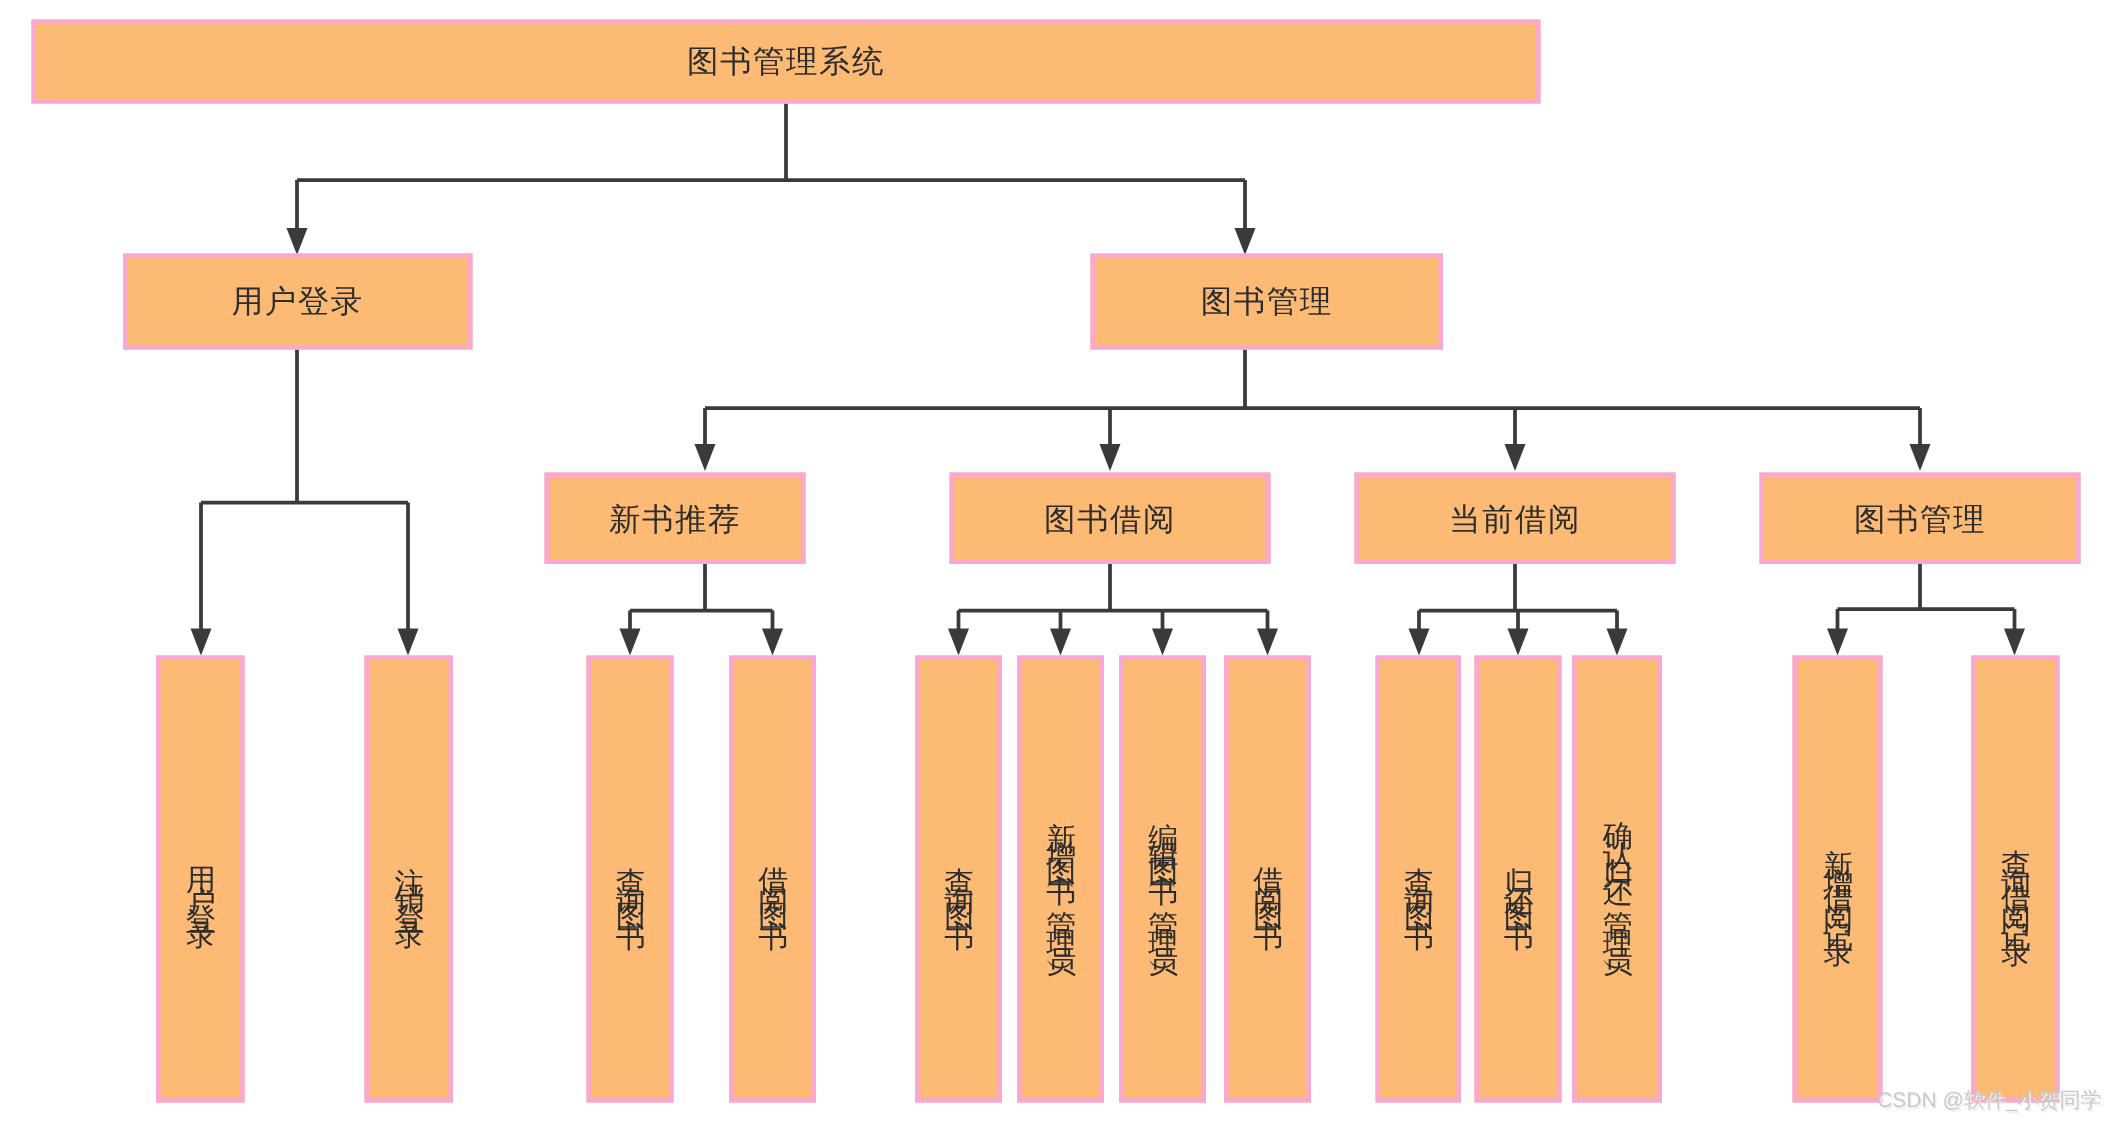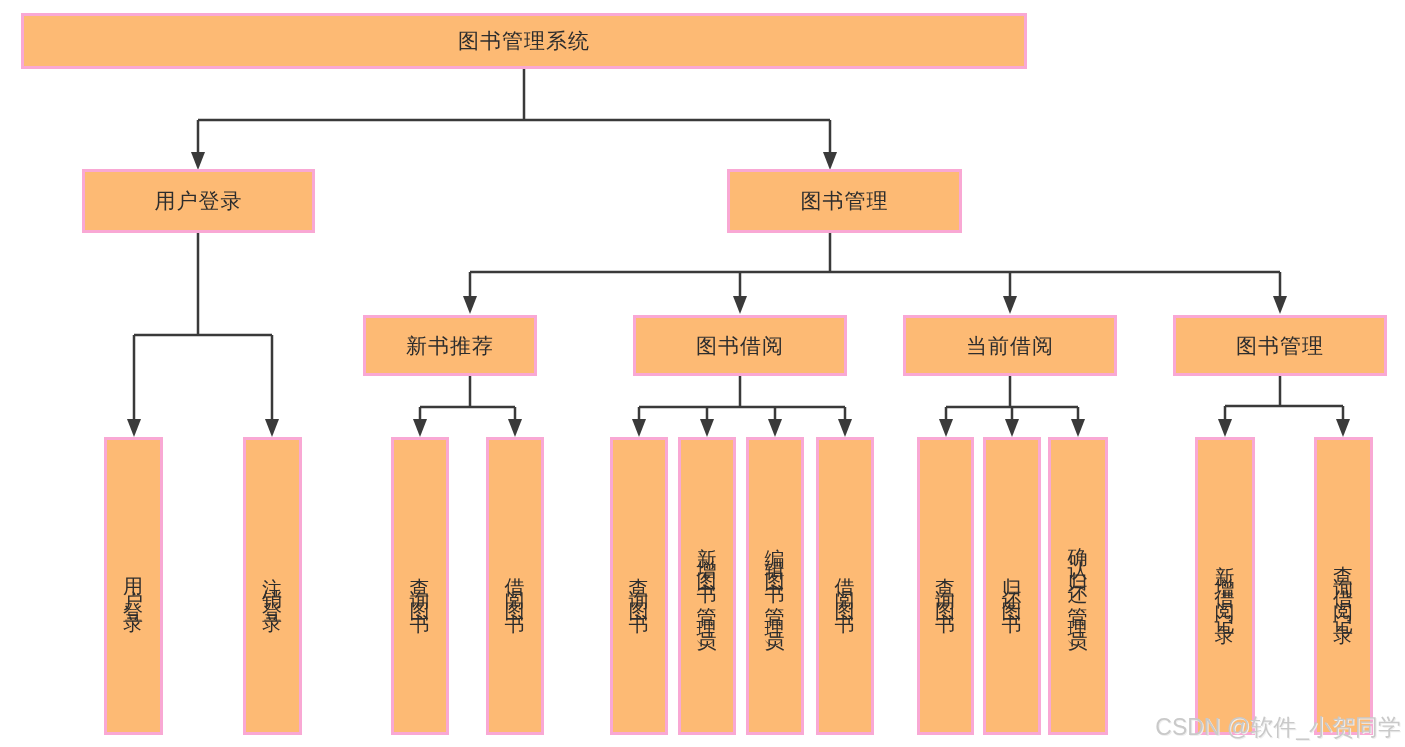--- a/index.html
+++ b/index.html
@@ -46,21 +46,21 @@
     font-size: 20px;
     letter-spacing: 12px;
     color: #2d2d2d;
     line-height: 1;
   }
   .watermark {
     position: absolute;
     right: 4px;
     bottom: 4px;
     z-index: 3;
-    font-size: 23px;
+    font-size: 14px;
     color: #c9c9c9;
     text-shadow: 1px 1px 0 #efefef;
     white-space: nowrap;
   }
 </style>
 </head>
 <body>
 
 <div class="stage">
 

